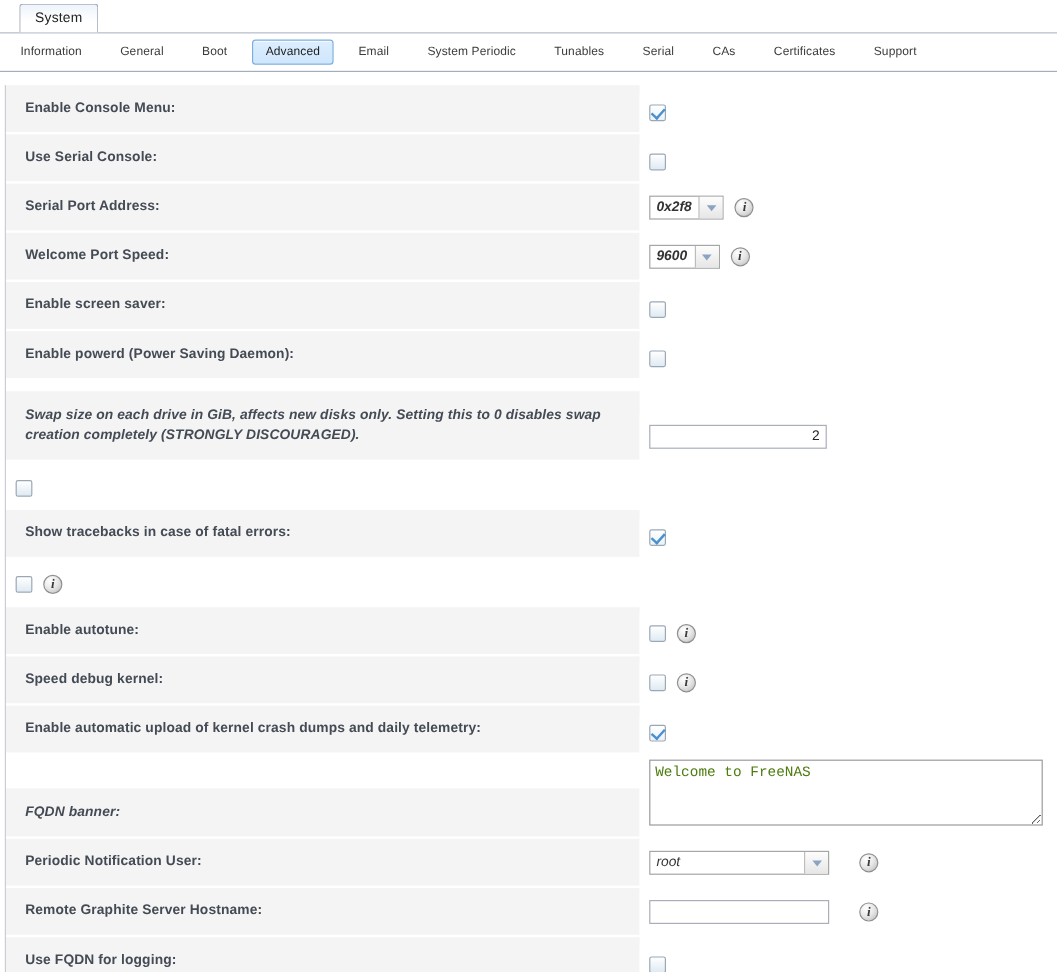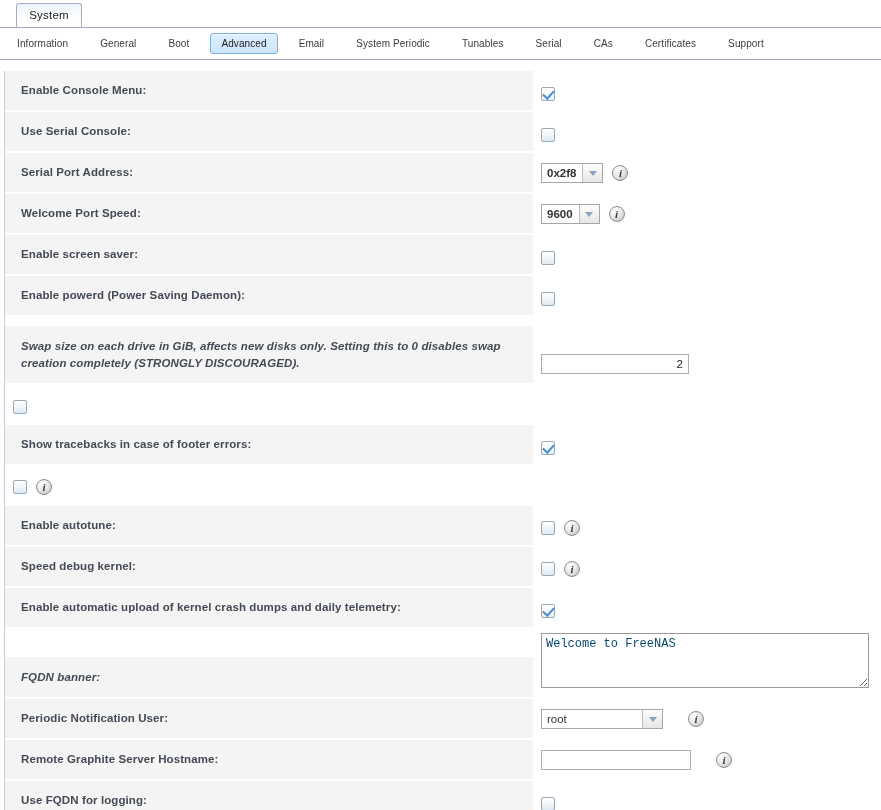--- a/index.html
+++ b/index.html
@@ -169,40 +169,41 @@
     box-sizing: border-box;
     cursor: pointer;
   }
   .selbox .selval {
     padding: 0 6px 0 5px;
     font-size: 11.5px;
     font-weight: bold;
     color: #333333;
     line-height: 18px;
     white-space: nowrap;
+    font-style: italic;
   }
   .selbox.plainfont .selval { font-weight: normal; }
   .selbox .selarrow {
     width: 19px;
     border-left: 1px solid #bdbdbd;
     background: linear-gradient(to bottom, #fdfdfd 0%, #e6e6e6 100%);
     position: relative;
   }
   .selbox .selarrow::after {
     content: "";
     position: absolute;
     left: 50%;
     top: 50%;
     margin-left: -4px;
     margin-top: -2px;
     border-left: 4px solid transparent;
     border-right: 4px solid transparent;
     border-top: 5px solid #8aa4c2;
   }
-  .selbox.wide { width: 122px; gap: 37px; }
+  .selbox.wide { width: 150px; gap: 37px; }
   .selbox.wide .selval { flex: 1; }
 
   
   .txtinput {
     height: 20px;
     border: 1px solid #a9aeb8;
     background: #ffffff;
     box-sizing: border-box;
     font-family: "Liberation Sans", sans-serif;
     font-size: 11.5px;
@@ -217,21 +218,21 @@
   .txtinput.host { width: 150px; }
 
   .txtarea {
     width: 328px;
     height: 55px;
     border: 1px solid #9b9b9b;
     background: #ffffff;
     box-sizing: border-box;
     font-family: "Liberation Mono", monospace;
     font-size: 12px;
-    color: #0c4a6e;
+    color: #4d7c0f;
     padding: 3px 4px;
     line-height: 15px;
     white-space: pre;
     overflow: hidden;
   }
 </style>
 </head>
 <body>
 
 <div id="app">
@@ -314,21 +315,21 @@
         </div>
       </div>
 
       <div class="row">
         <div class="rval mid">
           <div class="cbx"></div>
         </div>
       </div>
 
       <div class="row">
-        <div class="rlabel">Show tracebacks in case of footer errors:</div>
+        <div class="rlabel">Show tracebacks in case of fatal errors:</div>
         <div class="rval mid">
           <div class="cbx checked"></div>
         </div>
       </div>
 
       <div class="row">
         <div class="rval mid">
           <div class="cbx"></div>
           <div class="infoic">i</div>
         </div>

